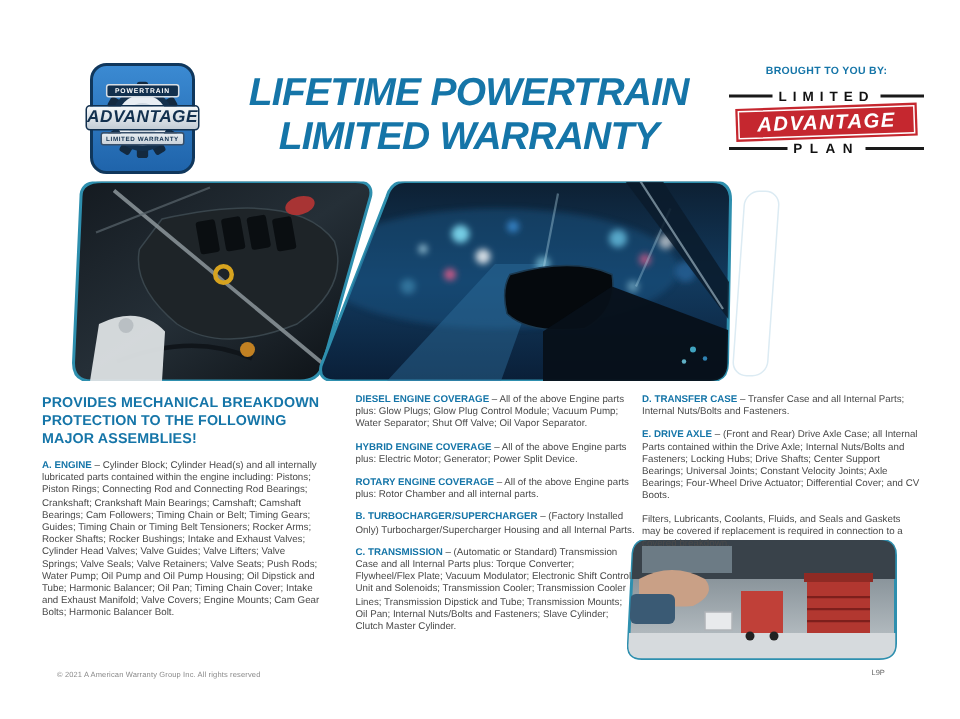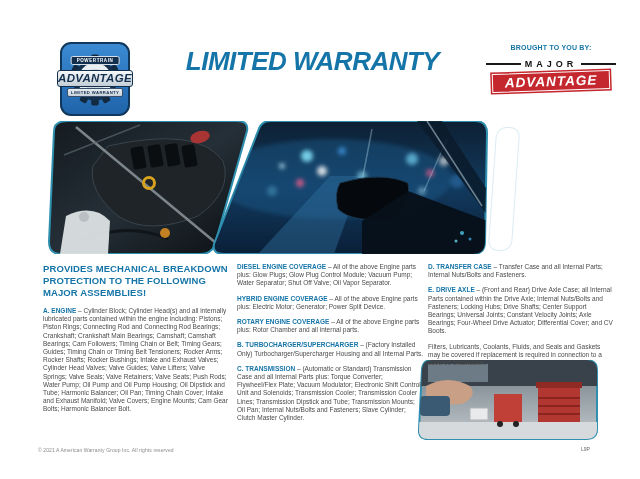--- a/index.html
+++ b/index.html
@@ -58,21 +58,21 @@
 
   
   .photo{position:absolute;}
   .ghost-panel{
     position:absolute;left:492px;top:127px;width:22px;height:122px;
     border:1.5px solid #dcebf3;border-radius:10px;transform:skewX(-4deg);
   }
 
   
   .col{position:absolute;top:263px;width:187px;color:#4a4a4a;font-size:6.5px;line-height:8.2px;}
-  .col-1{left:43px;}
+  .col-1{left:28px;}
   .col-2{left:237px;}
   .col-3{left:428px;width:186px;}
   .intro-heading{
     color:#1575a8;font-weight:bold;font-size:9.5px;line-height:12px;
     letter-spacing:.1px;margin:0 0 8px 0;
   }
   .para{margin:0 0 7px 0;}
   .lead{color:#1575a8;font-weight:bold;}
 
   
@@ -103,31 +103,37 @@
       <circle r="18" fill="#e9eef3"></circle>
       <circle r="12" fill="#cfd8e0"></circle>
     </g>
   </svg>
   <div class="logo-band band-powertrain">POWERTRAIN</div>
   <div class="logo-band band-lifetime">ADVANTAGE</div>
   <div class="logo-band band-limited">LIMITED WARRANTY</div>
 </div>
 
 <div class="headline">
+  <div>LIFETIME POWERTRAIN</div>
   <div>LIMITED WARRANTY</div>
 </div>
 
 <div class="provider">
   <div class="provider-tagline">BROUGHT TO YOU BY:</div>
   <div class="provider-row">
     <span class="rule"></span>
-    <span class="provider-hoover">MAJOR</span>
+    <span class="provider-hoover">LIMITED</span>
     <span class="rule"></span>
   </div>
   <div class="provider-advantage">ADVANTAGE</div>
+  <div class="provider-row">
+    <span class="rule"></span>
+    <span class="provider-plan">PLAN</span>
+    <span class="rule"></span>
+  </div>
 </div>
 
 <svg class="photo" style="left:48px;top:121px" width="202" height="133" viewBox="0 0 202 133">
   <defs>
     <linearGradient id="g1" x1="0" y1="0" x2="1" y2="1">
       <stop offset="0" stop-color="#141a20"></stop>
         <stop offset="0.5" stop-color="#252f37"></stop>
         <stop offset="1" stop-color="#0b0f13"></stop>
     </linearGradient>
     <clipPath id="c1">

